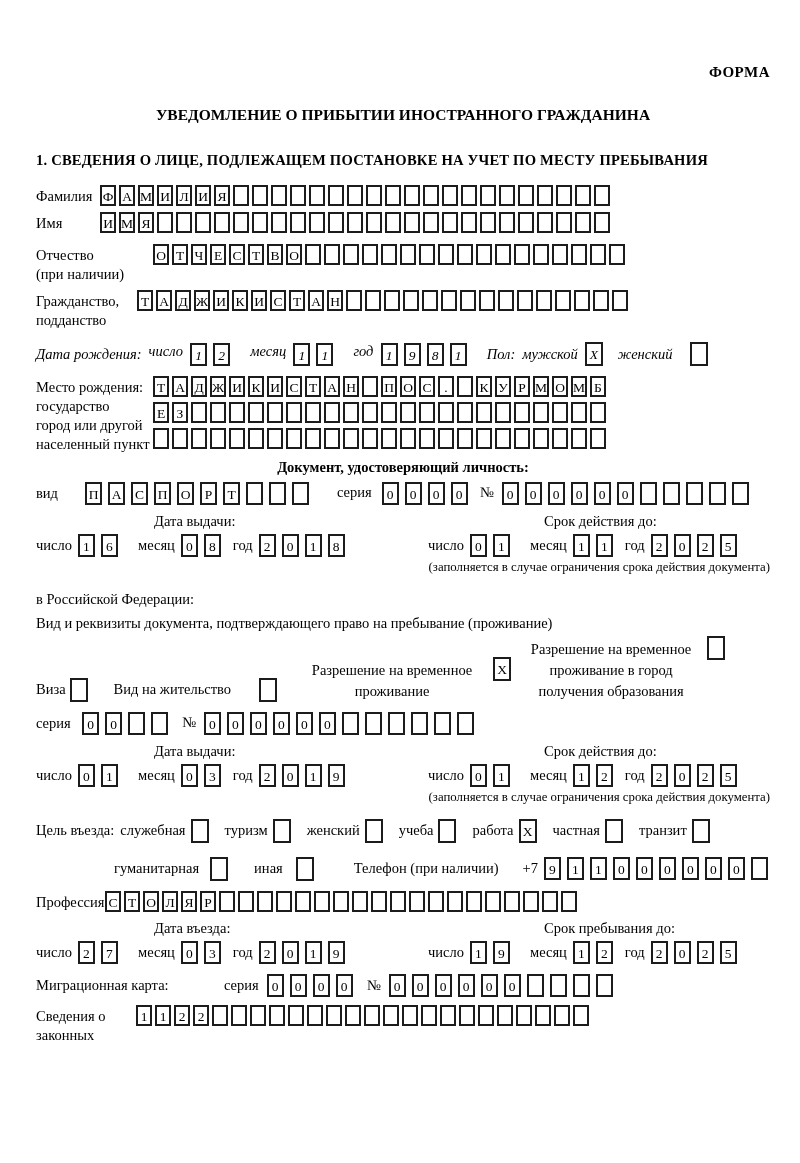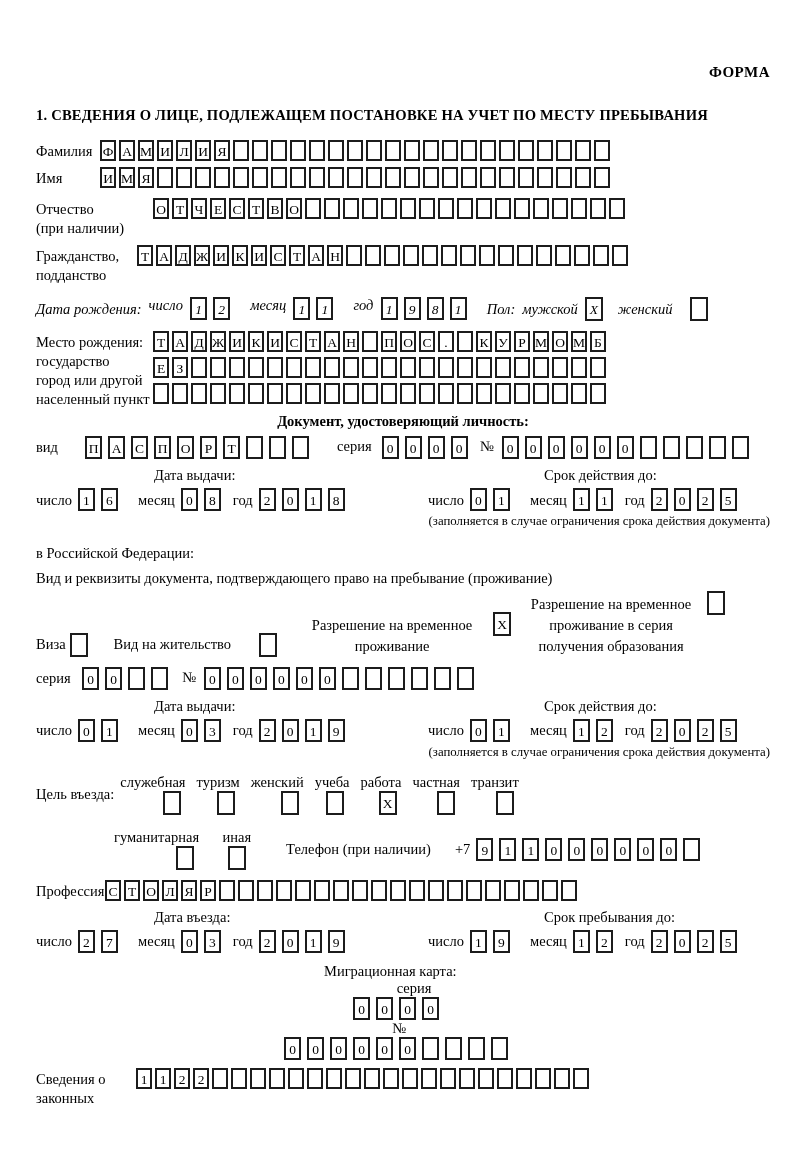--- a/index.html
+++ b/index.html
@@ -58,37 +58,38 @@
   
   .opts { display:flex; margin-top:0; align-items:flex-end; }
   .opt { display:flex; align-items:flex-start; margin-right:14px; }
   .opt .txt { margin-right:10px; padding-top:3px; }
   .opt .txt.c { text-align:center; line-height:1.45; }
   .w175 { width:182px; }
   .w172 { width:172px; }
   
   .purpose { display:flex; align-items:center; margin-top:14px; white-space:nowrap; }
   .purpose > * { margin-right:6px; }
-  .purpose .pair { display:inline-flex; align-items:flex-end;flex-direction:column; }
+  .purpose .pair { display:inline-flex; align-items:center; }
   .purpose .pair span { margin-right:5px; }
   .indent { padding-left:78px; }
   
-  .mig { display:flex; align-items:center; margin-top:10px; white-space:nowrap;flex-direction:column; }
+  .mig { display:flex; align-items:center; margin-top:10px; white-space:nowrap; }
   .mig > * { margin-right:8px; }
   .mig .mlabel { width:150px; }
 </style>
 </head>
 <body>
 
 <div class="page">
 
 
   <div class="forma">ФОРМА</div>
 
   <div class="title">
+    <div>УВЕДОМЛЕНИЕ О ПРИБЫТИИ ИНОСТРАННОГО ГРАЖДАНИНА</div>
   </div>
 
   <div class="sect-head">1. СВЕДЕНИЯ О ЛИЦЕ, ПОДЛЕЖАЩЕМ ПОСТАНОВКЕ НА УЧЕТ ПО МЕСТУ ПРЕБЫВАНИЯ</div>
 
   <div class="frow" style="margin-top:16px;">
     <span class="flabel w64">Фамилия</span>
     <span class="boxes"><span class="cell">Ф</span><span class="cell">А</span><span class="cell">М</span><span class="cell">И</span><span class="cell">Л</span><span class="cell">И</span><span class="cell">Я</span><span class="cell"></span><span class="cell"></span><span class="cell"></span><span class="cell"></span><span class="cell"></span><span class="cell"></span><span class="cell"></span><span class="cell"></span><span class="cell"></span><span class="cell"></span><span class="cell"></span><span class="cell"></span><span class="cell"></span><span class="cell"></span><span class="cell"></span><span class="cell"></span><span class="cell"></span><span class="cell"></span><span class="cell"></span><span class="cell"></span></span>
   </div>
 
   <div class="frow">
@@ -192,21 +193,21 @@
       <span class="boxes cb" style="margin-left:18px;"><span class="cell"></span></span>
     </span>
     <span class="opt" style="margin-left:10px;">
       <span class="txt c w175">
         <span>Разрешение на временное</span><br><span>проживание</span>
       </span>
       <span class="boxes cb"><span class="cell">X</span></span>
     </span>
     <span class="opt" style="margin-right:0;">
       <span class="txt c w172">
-        <span>Разрешение на временное</span><br><span>проживание в серия</span><br><span>получения образования</span>
+        <span>Разрешение на временное</span><br><span>проживание в город</span><br><span>получения образования</span>
       </span>
       <span class="boxes cb"><span class="cell"></span></span>
     </span>
   </div>
 
   <div class="frow mt10">
     <span class="flabel" style="width:46px;">серия</span>
     <span class="boxes gap6" style="margin-right:8px;"><span class="cell">0</span><span class="cell">0</span><span class="cell"></span><span class="cell"></span></span>
     <span class="inline-lbl" style="margin-right:8px;">№</span>
     <span class="boxes gap6"><span class="cell">0</span><span class="cell">0</span><span class="cell">0</span><span class="cell">0</span><span class="cell">0</span><span class="cell">0</span><span class="cell"></span><span class="cell"></span><span class="cell"></span><span class="cell"></span><span class="cell"></span><span class="cell"></span></span>

